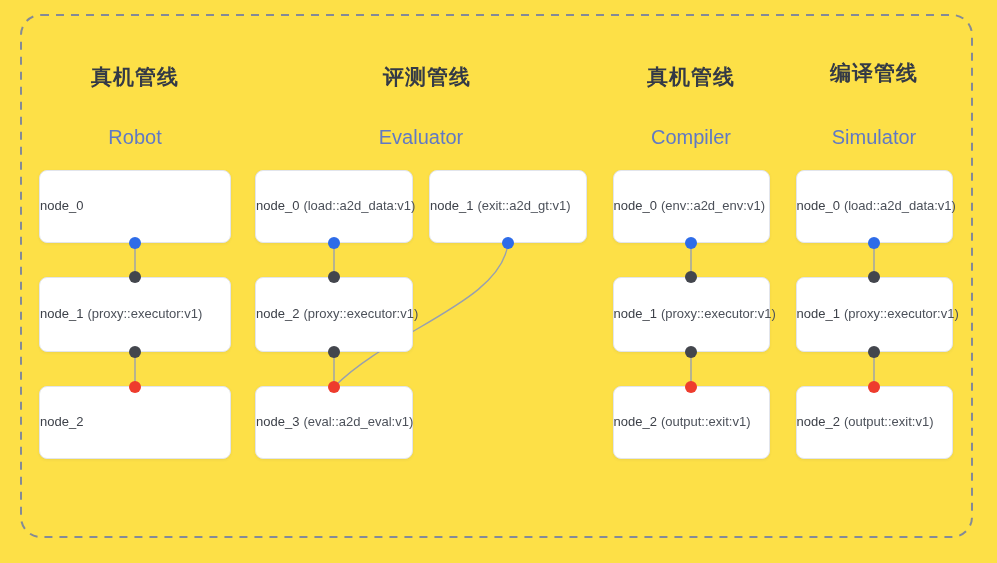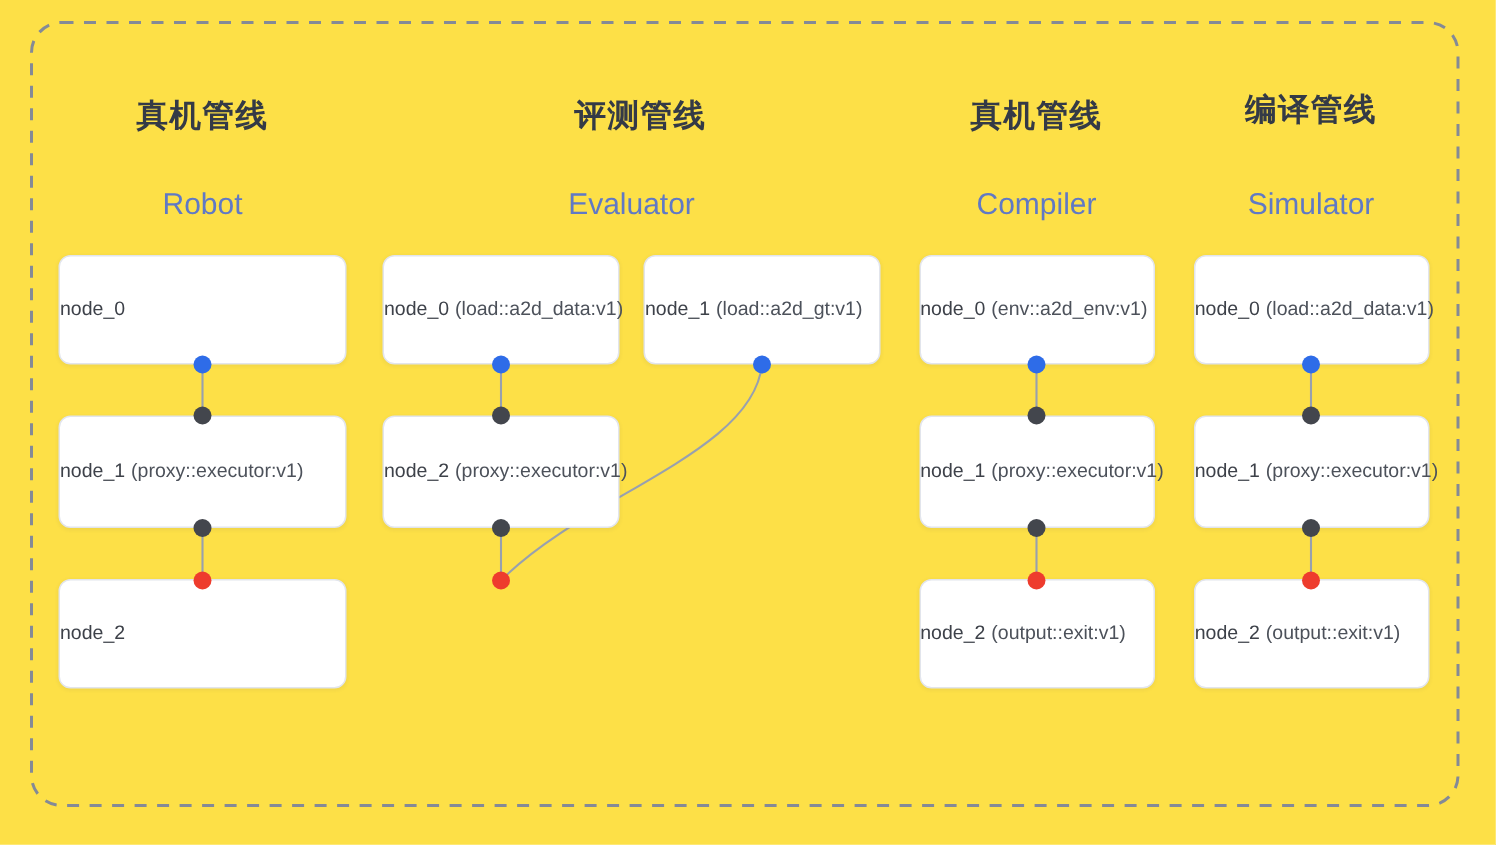--- a/index.html
+++ b/index.html
@@ -87,25 +87,29 @@
     <div class="port-dot" style="left: 135px; top: 352px; background: rgb(67, 70, 77);"></div>
     <div class="port-dot" style="left: 135px; top: 387px; background: rgb(238, 60, 45);"></div>
     <div class="pipe-title-zh" style="left: 427px; top: 77px; color: rgb(52, 58, 70);">评测管线</div>
     <div class="pipe-title-en" style="left: 421px; top: 137px; color: rgb(96, 121, 197); text-align: right;">Evaluator</div>
     <div class="node-box" style="left: 255px; top: 170px; width: 158px; height: 73px;">
       <div class="node-name">node_0</div>
       <div class="node-spec">(load::a2d_data:v1)</div>
     </div>
     <div class="node-box" style="left: 429px; top: 170px; width: 158px; height: 73px;">
       <div class="node-name">node_1</div>
-      <div class="node-spec">(load::a2d_gt:v1)</div>
+      <div class="node-spec">(exit::a2d_gt:v1)</div>
     </div>
     <div class="node-box" style="left: 255px; top: 277px; width: 158px; height: 75px;">
       <div class="node-name">node_2</div>
       <div class="node-spec">(proxy::executor:v1)</div>
+    </div>
+    <div class="node-box" style="left: 255px; top: 386px; width: 158px; height: 73px;">
+      <div class="node-name">node_3</div>
+      <div class="node-spec">(eval::a2d_eval:v1)</div>
     </div>
     <div class="port-dot" style="left: 334px; top: 243px; background: rgb(46, 108, 232);"></div>
     <div class="port-dot" style="left: 508px; top: 243px; background: rgb(46, 108, 232);"></div>
     <div class="port-dot" style="left: 334px; top: 277px; background: rgb(67, 70, 77);"></div>
     <div class="port-dot" style="left: 334px; top: 352px; background: rgb(67, 70, 77);"></div>
     <div class="port-dot" style="left: 334px; top: 387px; background: rgb(238, 60, 45);"></div>
     <div class="pipe-title-zh" style="left: 691px; top: 77px; color: rgb(52, 58, 70);">真机管线</div>
     <div class="pipe-title-en" style="left: 691px; top: 137px; color: rgb(96, 121, 197);">Compiler</div>
     <div class="node-box" style="left: 612.5px; top: 170px; width: 157px; height: 73px;">
       <div class="node-name">node_0</div>

